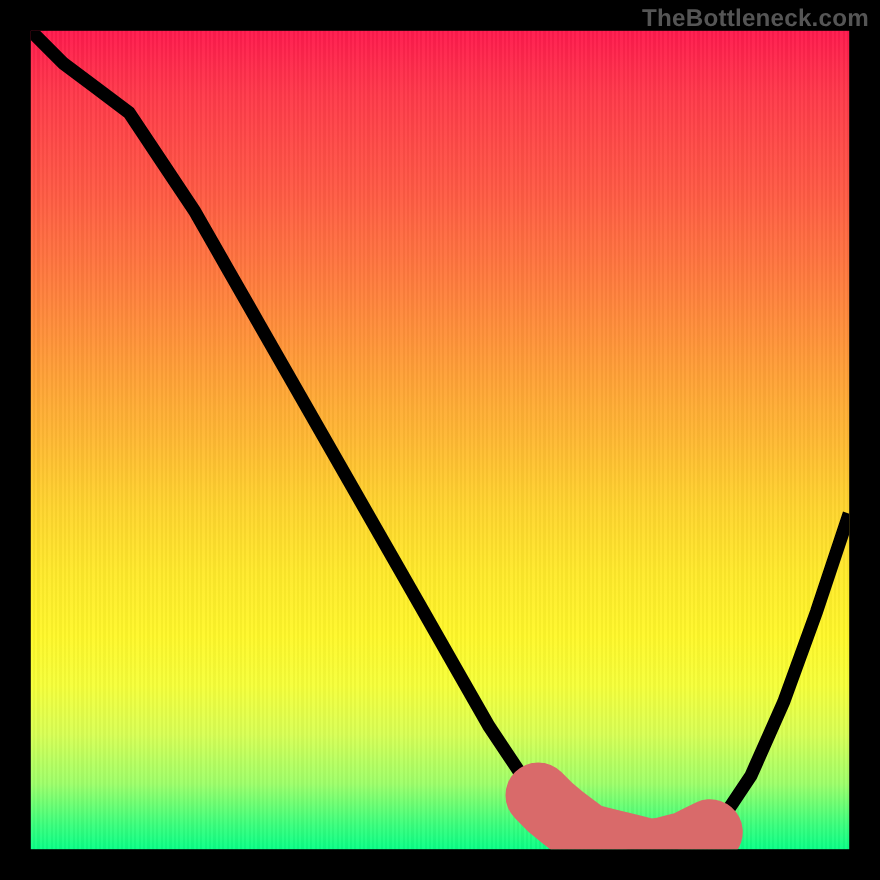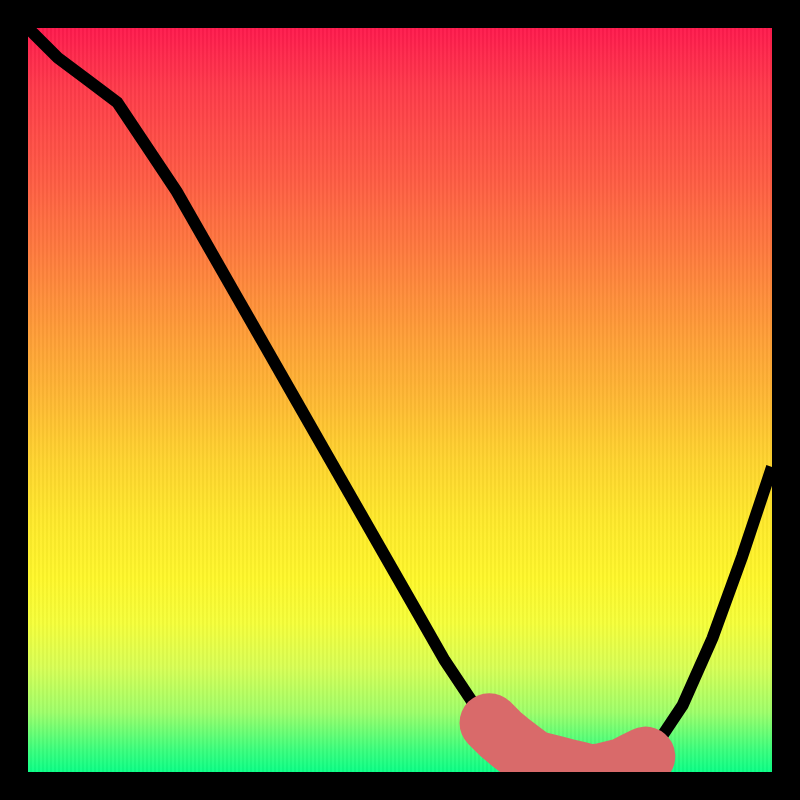--- a/index.html
+++ b/index.html
@@ -77,20 +77,21 @@
     fill: none;
     stroke: #d96a6a;
     stroke-width: 8;
     stroke-linecap: round;
   }
 </style>
 </head>
 <body>
 
 <div class="frame">
+  <div class="watermark">TheBottleneck.com</div>
 
   <div class="plot-area">
     <div class="plot-banding"></div>
     <svg viewBox="0 0 100 100" preserveAspectRatio="none">
       <path id="curve-path" class="curve" d="M0.00 0.00 L4.00 4.00 L8.00 7.00 L12.00 10.00 L16.00 16.00 L20.00 22.00 L24.00 29.00 L28.00 36.00 L32.00 43.00 L36.00 50.00 L40.00 57.00 L44.00 64.00 L48.00 71.00 L52.00 78.00 L56.00 85.00 L60.00 91.00 L64.00 95.00 L68.00 98.00 L72.00 99.00 L76.00 100.00 L80.00 99.00 L84.00 97.00 L88.00 91.00 L92.00 82.00 L96.00 71.00 L100.00 59.00"></path>
       <path id="highlight-path" class="highlight" d="M62.00 93.40 L63.50 94.90 L65.00 96.15 L66.50 97.28 L68.00 98.40 L69.50 98.78 L71.00 99.15 L72.50 99.53 L74.00 99.90 L75.50 100.28 L77.00 100.15 L78.50 99.78 L80.00 99.40 L81.50 98.65 L83.00 97.90"></path>
     </svg>
   </div>
 </div>
 

